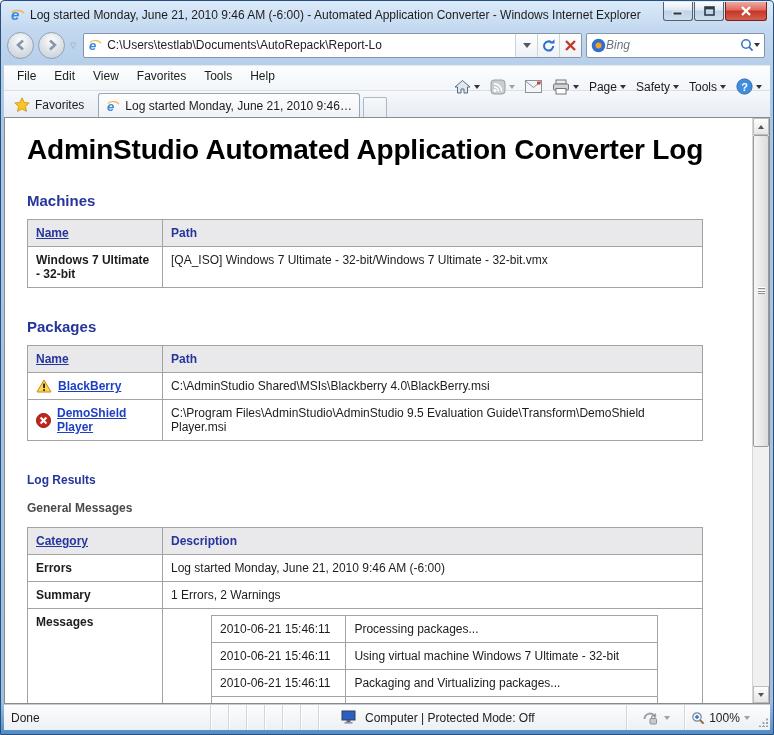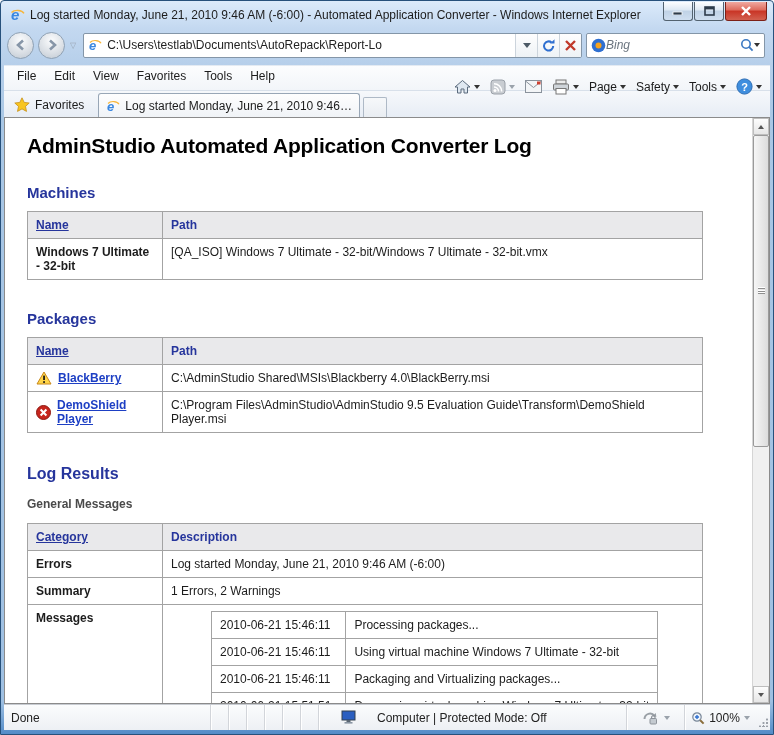--- a/index.html
+++ b/index.html
@@ -47,21 +47,21 @@
   .tab-title{ font-size:12px; color:#1c1c1c; white-space:nowrap; overflow:hidden; text-overflow:ellipsis;}
   .tab-stub{ width:24px; height:20px; border:1px solid #aeb9c6; border-bottom:none; border-radius:2px 2px 0 0;
     background:linear-gradient(#f6f8fa,#e9edf2); margin-left:3px;}
   .cmd-icons{ margin-left:auto; display:flex; align-items:center; gap:2px; padding-bottom:20px;}
   .cmd-btn{ display:flex; align-items:center; gap:3px; padding:2px 4px; font-size:12px; color:#1c1c1c; cursor:pointer;}
   .sm-arrow{ width:0; height:0; border-left:3.5px solid transparent; border-right:3.5px solid transparent; border-top:4px solid #333; }
   .sm-arrow.dim{ border-top-color:#9aa2ab; }
   
   .content{ height:587px; margin:0 3px; background:#fff; border:1px solid #8b8b8b; position:relative; overflow:hidden;}
   .page{ position:absolute; top:0; left:0; right:17px; bottom:0; overflow:hidden; padding:16px 20px 0 22px;}
-  .page h1{ font-size:21px; font-weight:bold; color:#000; margin-bottom:26px; letter-spacing:-0.2px;}
+  .page h1{ font-size:28px; font-weight:bold; color:#000; margin-bottom:26px; letter-spacing:-0.2px;}
   .sec-h{ font-size:15px; font-weight:bold; color:#26359c; margin:24px 0 10px;}
   .sub-h{ font-size:12px; font-weight:bold; color:#4a4a4a; margin:14px 0 12px;}
   table.grid{ border-collapse:collapse; width:676px; font-size:12px; }
   table.grid th{ background:#e9e9eb; color:#26359c; text-align:left; font-weight:bold;
     border:1px solid #a3a3a3; padding:6px 8px; }
   table.grid td{ border:1px solid #a3a3a3; padding:6px 8px; vertical-align:top; color:#1c1c1c;}
   .col-name{ width:135px;text-decoration:underline; }
   .cell-bold{ font-weight:bold; }
   a.pkg-link{ color:#1d3fc4; font-weight:bold; text-decoration:underline; }
   .pkg-name{ display:flex; align-items:center; gap:6px; }
@@ -76,21 +76,21 @@
   .vs-arrow-dn{ width:0;height:0;border-left:3.5px solid transparent;border-right:3.5px solid transparent;border-top:4px solid #555;}
   .vs-thumb{ position:absolute; top:17px; left:0; right:0; height:312px; border:1px solid #9a9a9a; border-radius:2px;
     background:linear-gradient(90deg,#f6f6f6,#dcdcdc); display:flex; align-items:center; justify-content:center; flex-direction:column; gap:1.5px;}
   .vs-grip{ width:7px; height:1px; background:#8f8f8f; box-shadow:0 -1px 0 #fff;}
   
   .statusbar{ height:26px; margin:0 3px; background:linear-gradient(#fbfcfd,#edf0f4);
     border-top:1px solid #c8ccd2; display:flex; align-items:center; font-size:12px; color:#222;}
   .sb-seg{ height:100%; display:flex; align-items:center; border-left:1px solid #d2d5da; box-shadow:inset 1px 0 0 #fff;}
   .sb-done{ width:206px; padding-left:7px; border-left:none; box-shadow:none;}
   .sb-mini{ width:18px; }
-  .sb-zone{ flex:1; gap:20px; padding-left:22px;}
+  .sb-zone{ flex:1; gap:8px; padding-left:22px;}
   .sb-filter{ width:58px; justify-content:center; gap:6px;}
   .sb-zoom{ width:72px; justify-content:center; gap:4px;}
   .sb-grip{ width:14px; border-left:none; box-shadow:none; position:relative;}
   .grip-dots{ position:absolute; right:2px; bottom:3px; width:9px; height:9px;
     background:
       radial-gradient(circle at 8px 1.5px,#9aa0a8 1px,transparent 1.2px),
       radial-gradient(circle at 8px 5px,#9aa0a8 1px,transparent 1.2px),
       radial-gradient(circle at 4.5px 5px,#9aa0a8 1px,transparent 1.2px),
       radial-gradient(circle at 8px 8.5px,#9aa0a8 1px,transparent 1.2px),
       radial-gradient(circle at 4.5px 8.5px,#9aa0a8 1px,transparent 1.2px),
@@ -325,21 +325,21 @@
                     </svg>
               </span>
               <a class="pkg-link" href="#">DemoShield Player</a>
             </span>
           </td>
           <td>C:\Program Files\AdminStudio\AdminStudio 9.5 Evaluation Guide\Transform\DemoShield Player.msi</td>
         </tr>
       </tbody>
         </table>
 
-      <div class="sec-h" style="margin-top:32px; font-size:16px;">Log Results</div>
+      <div class="sec-h" style="margin-top:32px; font-size:12px;">Log Results</div>
       <div class="sub-h">General Messages</div>
       <table class="grid">
         <tbody>
             <tr>
           <th class="col-name">Category</th>
           <th>Description</th>
         </tr>
         <tr>
           <td class="cell-bold">Errors</td>
           <td>Log started Monday, June 21, 2010 9:46 AM (-6:00)</td>

